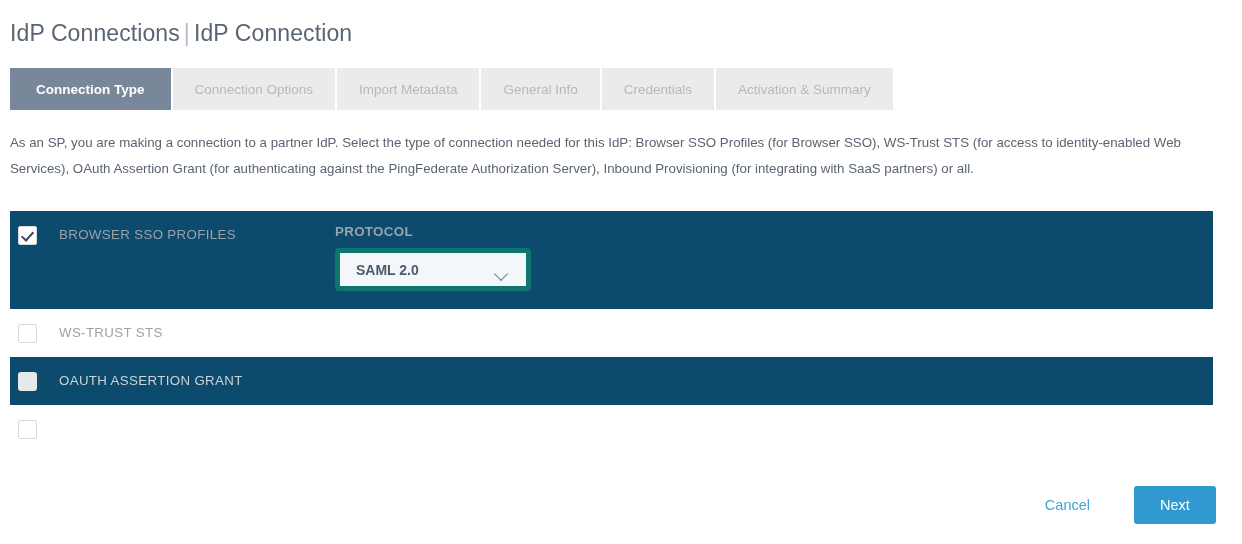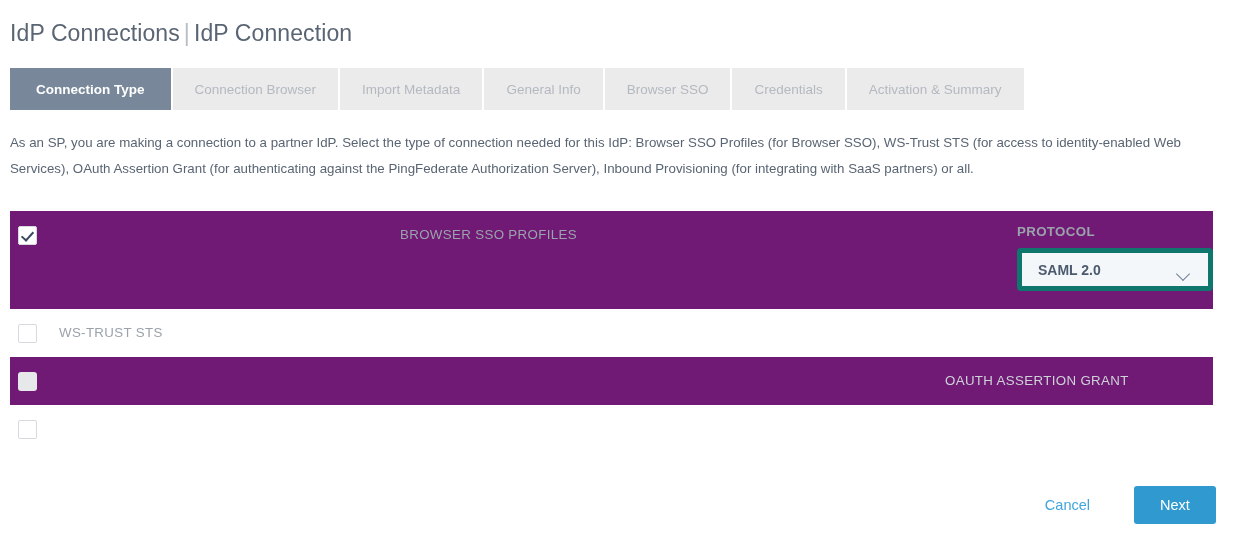--- a/index.html
+++ b/index.html
@@ -89,21 +89,21 @@
   }
   .row {
     position: relative;
     display: flex;
     align-items: flex-start;
     background: #ffffff;
     box-sizing: border-box;
     padding: 14px 0 14px 8px;
     min-height: 26px;
   }
-  .row.shaded { background: #701a75; justify-content: space-between; }
+  .row.shaded { background: #0c4a6e; }
   .row.tall { padding-bottom: 18px; }
 
   .checkbox {
     width: 19px;
     height: 19px;
     min-width: 19px;
     box-sizing: border-box;
     border: 1px solid #d6dade;
     background: #ffffff;
     border-radius: 2px;
@@ -214,30 +214,27 @@
 
   <div class="page-title">
     <span>IdP Connections</span><span class="sep">|</span><span>IdP Connection</span>
   </div>
 
   <div class="tabs">
     <div class="tab active">
         <span>Connection Type</span>
       </div>
     <div class="tab">
-        <span>Connection Browser</span>
+        <span>Connection Options</span>
       </div>
     <div class="tab">
         <span>Import Metadata</span>
       </div>
     <div class="tab">
         <span>General Info</span>
-      </div>
-    <div class="tab">
-        <span>Browser SSO</span>
       </div>
     <div class="tab">
         <span>Credentials</span>
       </div>
     <div class="tab">
         <span>Activation &amp; Summary</span>
       </div>
   </div>
 
   <div class="description">As an SP, you are making a connection to a partner IdP. Select the type of connection needed for this IdP: Browser SSO Profiles (for Browser SSO), WS-Trust STS (for access to identity-enabled Web Services), OAuth Assertion Grant (for authenticating against the PingFederate Authorization Server), Inbound Provisioning (for integrating with SaaS partners) or all.</div>

